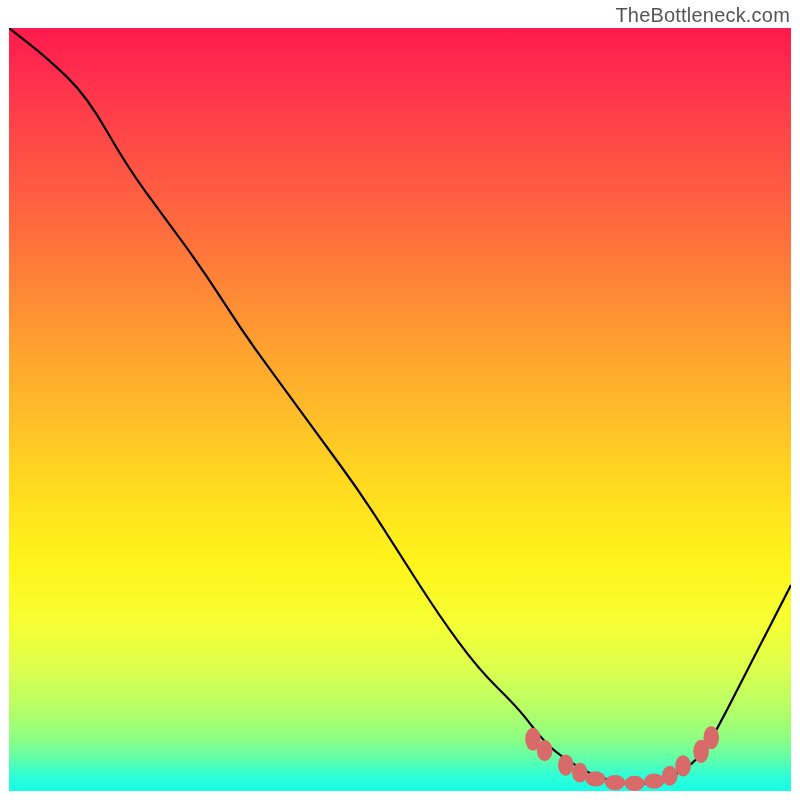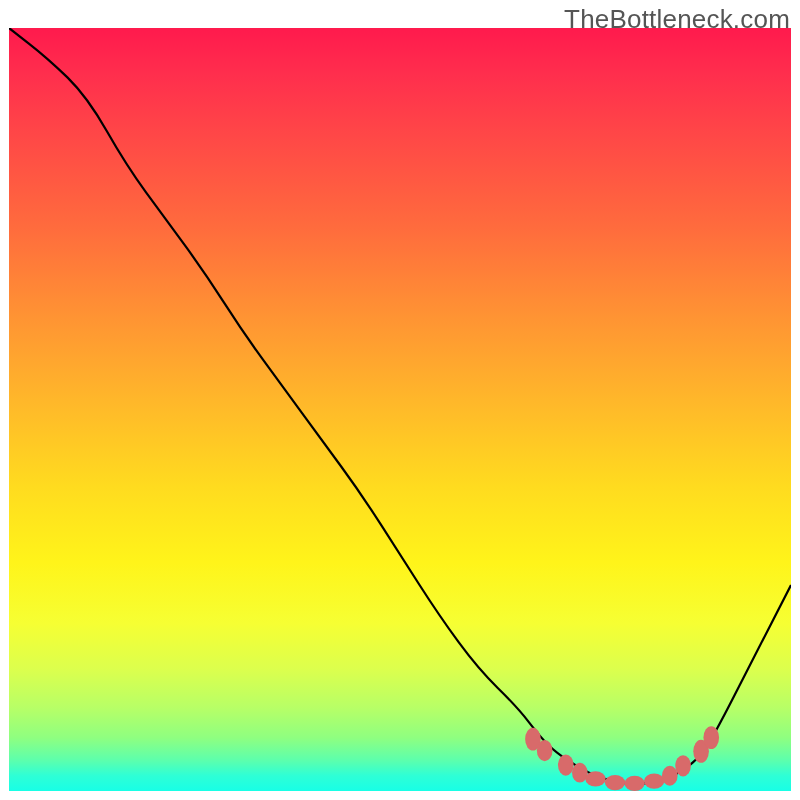--- a/index.html
+++ b/index.html
@@ -13,21 +13,21 @@
   }
   .chart-wrap {
     position: relative;
     width: 800px;
     height: 800px;
   }
   .watermark {
     position: absolute;
     top: 4px;
     right: 10px;
-    font-size: 26px;
+    font-size: 20px;
     color: #555;
     font-weight: 500;
     letter-spacing: 0.2px;
     z-index: 5;
     user-select: none;
   }
   .plot-area {
     position: absolute;
     left: 9px;
     top: 28px;

